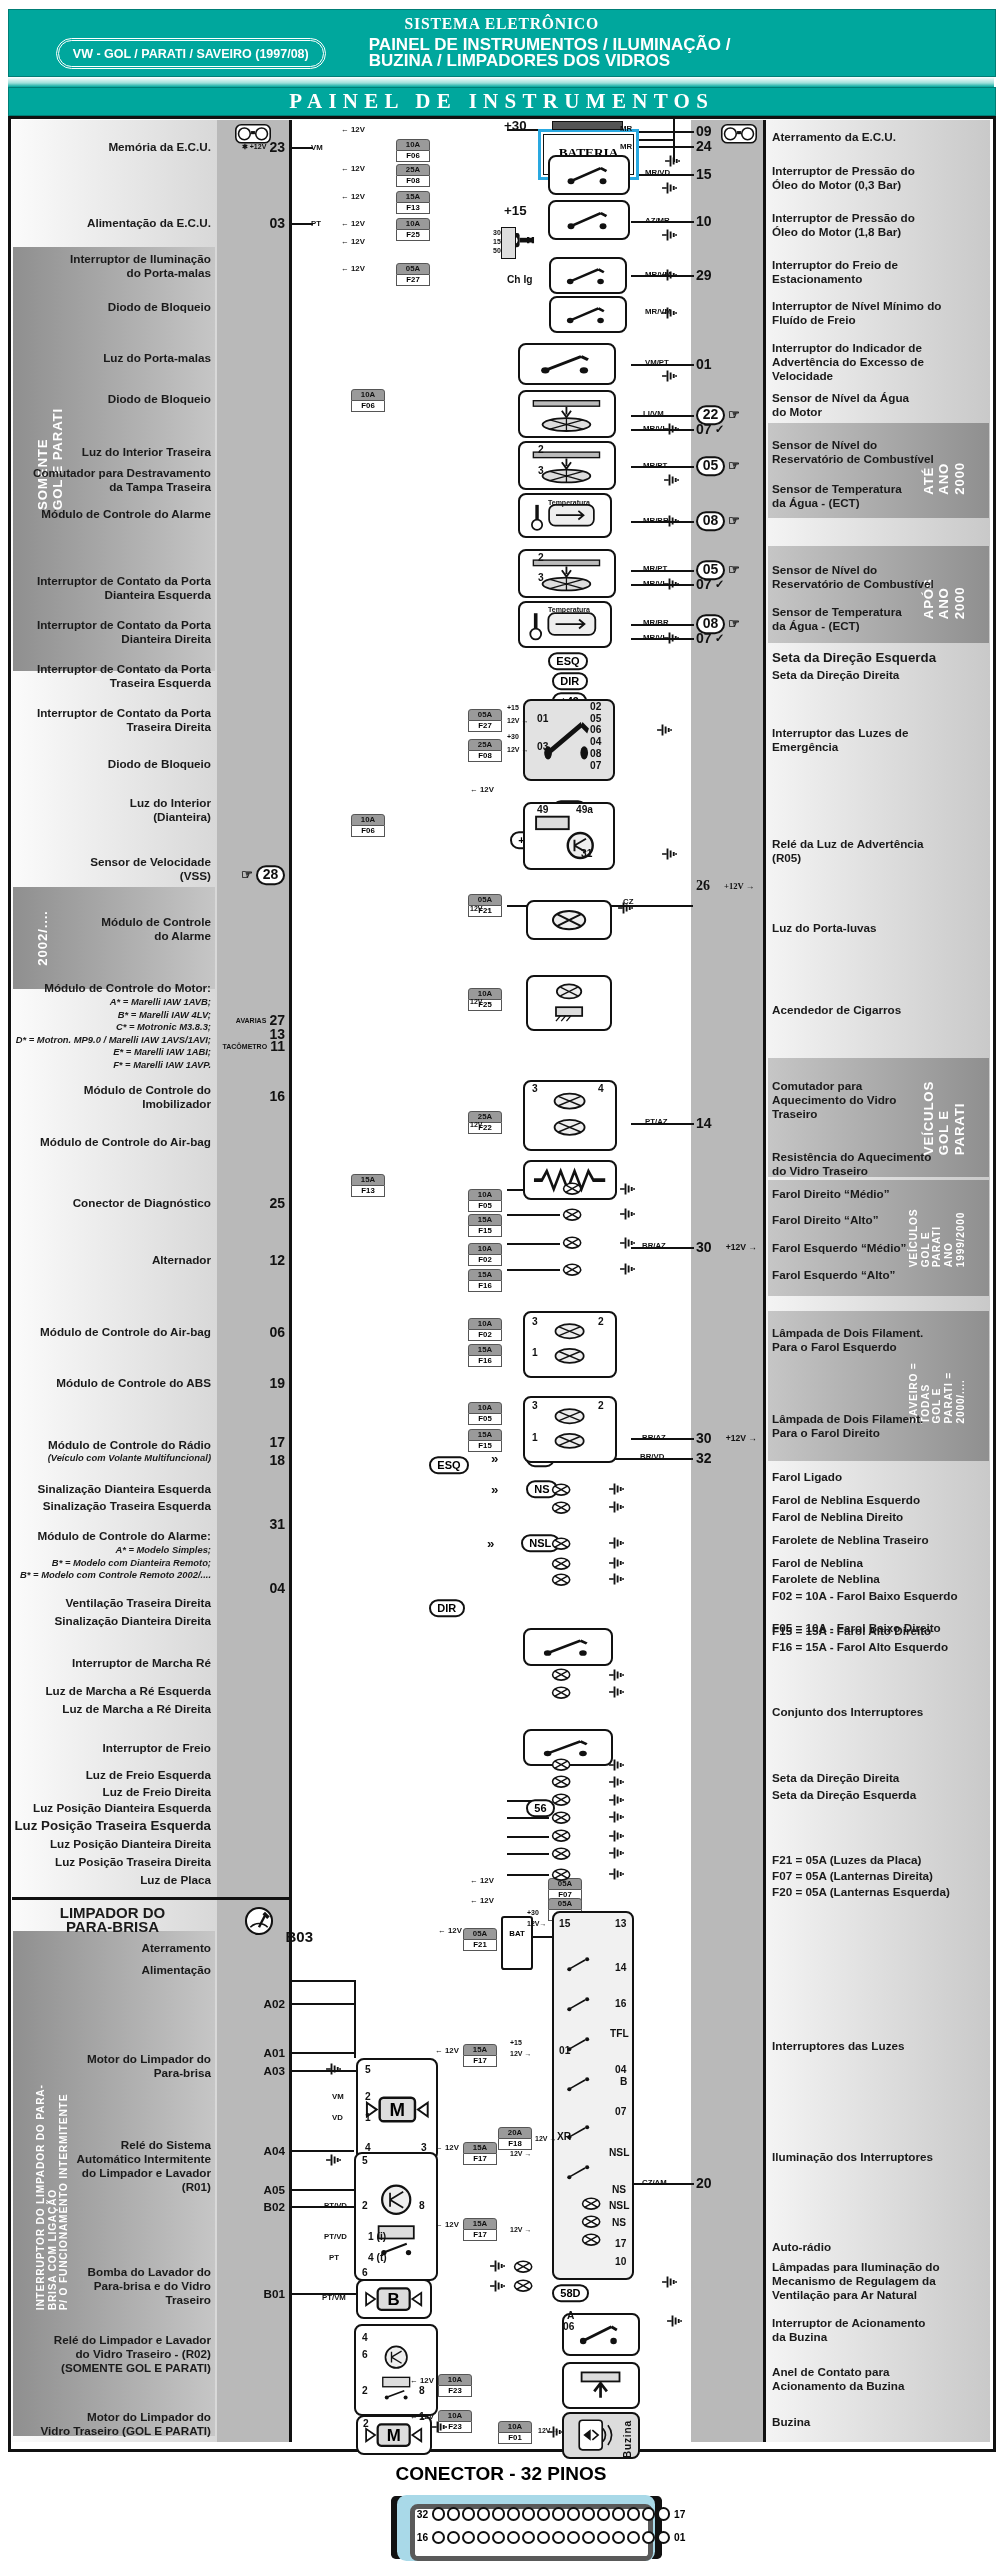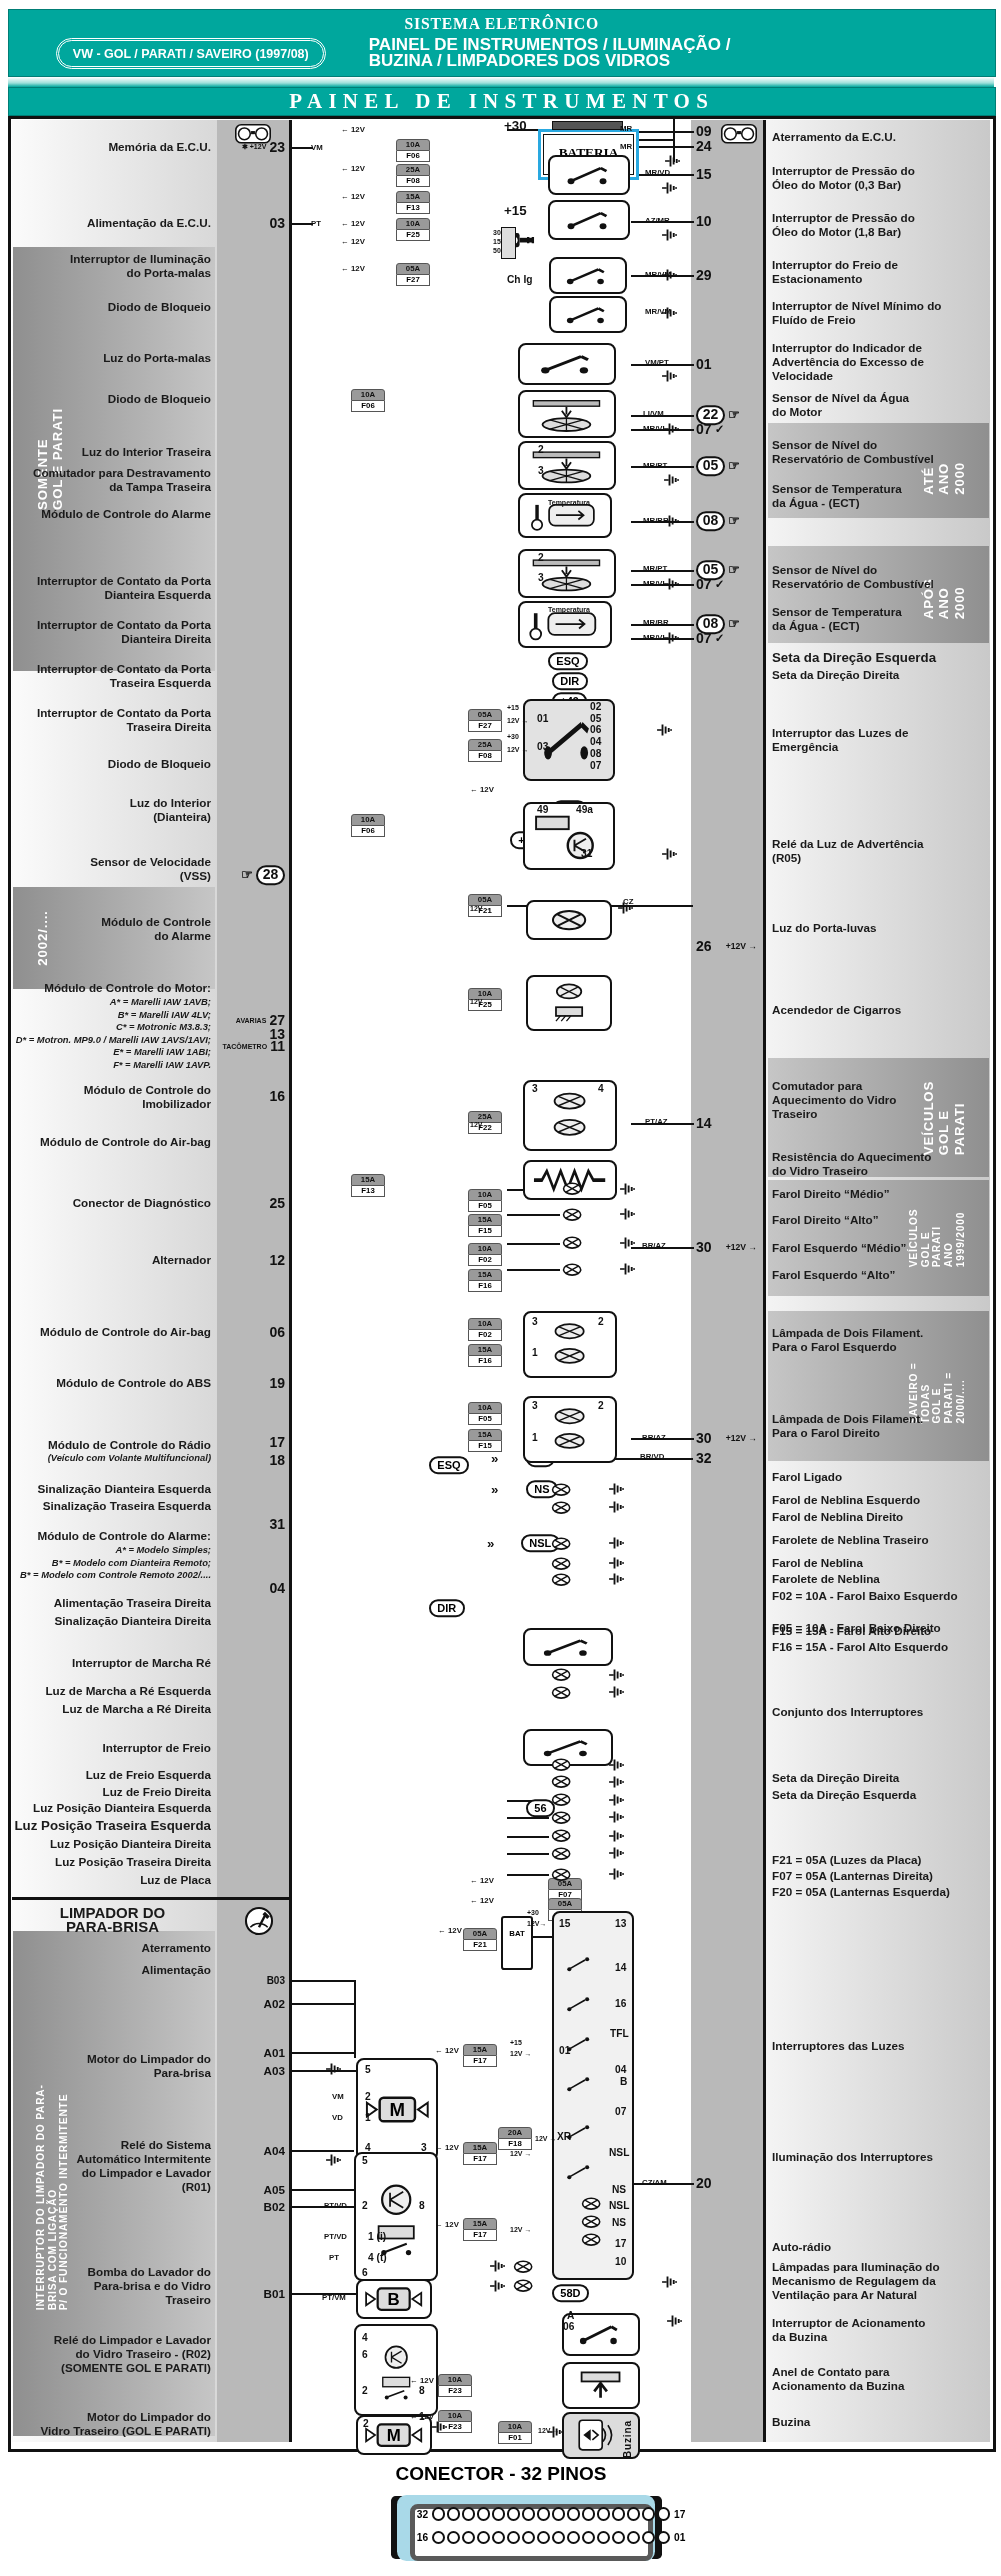--- a/index.html
+++ b/index.html
@@ -198,21 +198,21 @@
     <div class="llabel" style="top: 1332px;">Módulo de Controle do Air-bag</div>
     <div class="llabel" style="top: 1383px;">Módulo de Controle do ABS</div>
     <div class="llabel" style="top: 1445px;">Módulo de Controle do Rádio</div>
     <div class="llabel em" style="top: 1458px;">(Veículo com Volante Multifuncional)</div>
     <div class="llabel" style="top: 1489px;">Sinalização Dianteira Esquerda</div>
     <div class="llabel" style="top: 1506px;">Sinalização Traseira Esquerda</div>
     <div class="llabel" style="top: 1536px;">Módulo de Controle do Alarme:</div>
     <div class="llabel em" style="top: 1550px; font-style: italic;">A* = Modelo Simples;</div>
     <div class="llabel em" style="top: 1563px;">B* = Modelo com Dianteira Remoto;</div>
     <div class="llabel em" style="top: 1575px;">B* = Modelo com Controle Remoto 2002/....</div>
-    <div class="llabel" style="top: 1603px;">Alimentação Traseira Direita</div>
+    <div class="llabel" style="top: 1603px;">Ventilação Traseira Direita</div>
     <div class="llabel" style="top: 1621px;">Sinalização Dianteira Direita</div>
     <div class="llabel" style="top: 1663px;">Interruptor de Marcha Ré</div>
     <div class="llabel" style="top: 1691px;">Luz de Marcha a Ré Esquerda</div>
     <div class="llabel" style="top: 1709px;">Luz de Marcha a Ré Direita</div>
     <div class="llabel" style="top: 1748px;">Interruptor de Freio</div>
     <div class="llabel" style="top: 1775px;">Luz de Freio Esquerda</div>
     <div class="llabel" style="top: 1792px;">Luz de Freio Direita</div>
     <div class="llabel" style="top: 1808px;">Luz Posição Dianteira Esquerda</div>
     <div class="llabel lg" style="top: 1826px;">Luz Posição Traseira Esquerda</div>
     <div class="llabel" style="top: 1844px;">Luz Posição Dianteira Direita</div>
@@ -380,21 +380,21 @@
     </div>
     <div class="pin lpin" style="top: 1460px;">
       <span>18</span>
     </div>
     <div class="pin lpin" style="top: 1524px;">
       <span>31</span>
     </div>
     <div class="pin lpin" style="top: 1588px;">
       <span>04</span>
     </div>
-    <div class="pin lpin" style="top: 1980px; font-size: 10px;">
+    <div class="pin lpin" style="top: 1936px; font-size: 15px; padding-left: 28px;">
       <span>B03</span>
     </div>
     <div class="pin lpin" style="top: 2003px; font-size: 11.7px;">
       <span>A02</span>
     </div>
     <div class="pin lpin" style="top: 2052px; font-size: 11.7px;">
       <span>A01</span>
     </div>
     <div class="pin lpin" style="top: 2070px; font-size: 11.7px;">
       <span>A03</span>
@@ -454,21 +454,21 @@
       <span class="chk">✓</span>
     </div>
     <div class="pin rpin" style="top: 624px;">
       <span class="ov">08</span>
       <span class="hand">☞</span>
     </div>
     <div class="pin rpin" style="top: 638px;">
       <span>07</span>
       <span class="chk">✓</span>
     </div>
-    <div class="pin rpin" style="top: 946px;">
+    <div class="pin rpin" style="top: 886px; font-family: Liberation Serif, serif;">
       <span>26</span>
       <span class="suf">+12V →</span>
     </div>
     <div class="pin rpin" style="top: 1123px;">
       <span>14</span>
     </div>
     <div class="pin rpin" style="top: 1247px;">
       <span>30</span>
       <span class="suf">+12V →</span>
     </div>

